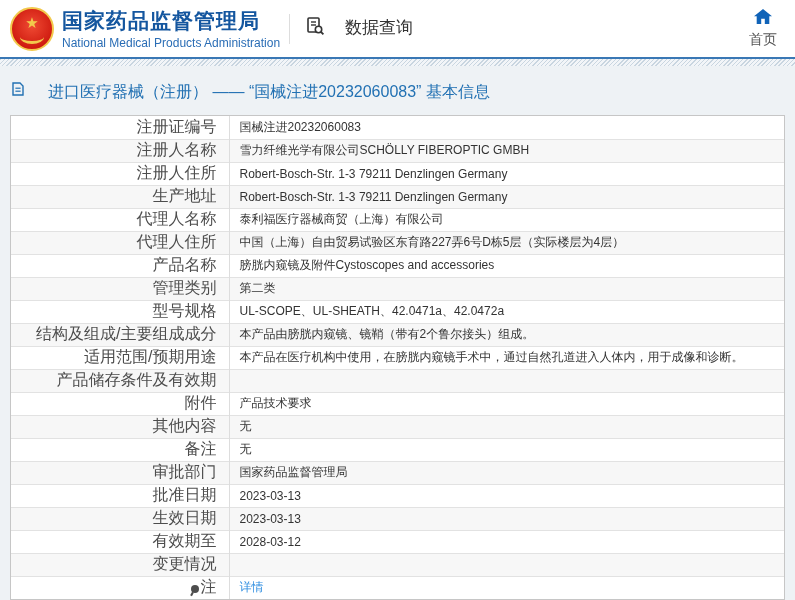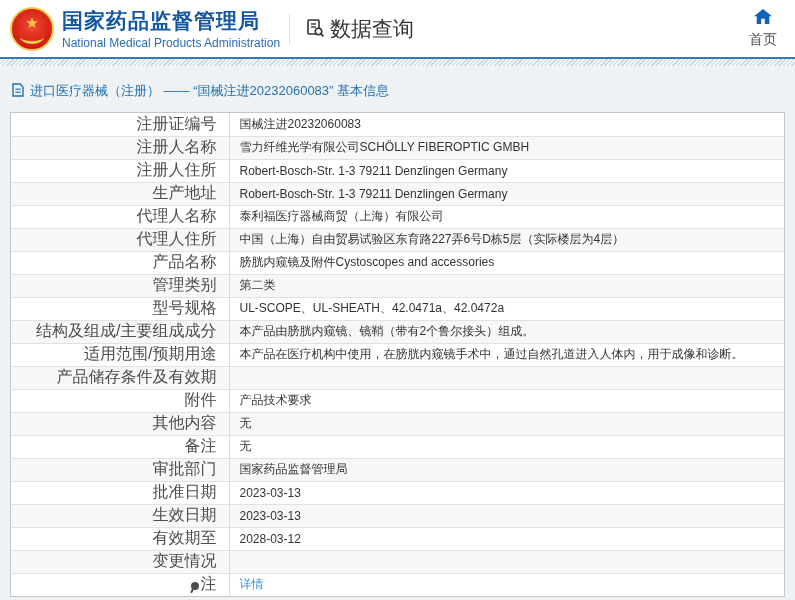--- a/index.html
+++ b/index.html
@@ -13,34 +13,34 @@
     background:radial-gradient(circle at 50% 42%, #ef4a33 0%, var(--emblem-red,#cf1b10) 72%);
     border:2px solid var(--emblem-gold,#f2c94c); position:relative;
     display:flex; align-items:flex-start; justify-content:center; }
   .emblem-star { color:var(--emblem-gold,#f2c94c); font-size:15px; line-height:1; margin-top:6px; }
   .emblem::after { content:""; position:absolute; bottom:5px; left:8px; right:8px; height:11px;
     border-bottom:3px solid var(--emblem-gold,#f2c94c); border-radius:50%; }
   .brand-text { display:flex; flex-direction:column; gap:1px; }
   .site-title { font-size:21px; font-weight:bold; color:var(--title-blue,#14569f); letter-spacing:1px; white-space:nowrap; }
   .site-subtitle { font-size:12px; color:var(--subtitle-blue,#2a6db5); white-space:nowrap; }
   .vdiv { width:1px; height:30px; background:#ddd; margin:0 15px 0 9px; }
-  .data-query { display:flex; align-items:flex-end; gap:5px; font-size:21px; color:#333; cursor:pointer; }
+  .data-query { display:flex; align-items:flex-start; gap:20px; font-size:17px; color:#333; cursor:pointer; }
   .top-nav { margin-left:auto; display:flex; gap:30px; padding-right:6px; }
   .nav-item { display:flex; flex-direction:column; align-items:center; gap:3px; text-decoration:none;
     font-size:14px; color:#555; cursor:pointer; }
 
   
   .blue-rule { height:2px; background:var(--rule-blue,#3a78b5); }
   .hatch-strip { height:7px; background-color:#f2f5f8;
     background-image:repeating-linear-gradient(135deg, rgba(150,175,195,.45) 0 1px, transparent 1px 3px); }
 
   
   .content { background:var(--content-bg,#eef2f5); height:534px; padding:0 10px; }
-  .breadcrumb { display:flex; align-items:center; gap:6px; padding:16px 2px 12px;
-    font-size:13px; color:var(--breadcrumb-blue,#2271b3); }
+  .breadcrumb { display:flex; gap:24px; padding:16px 2px 12px;
+    font-size:16px; color:var(--breadcrumb-blue,#2271b3); }
 
   .table-wrap { background:#fff; border:1px solid #c6c6c6; }
   table { width:100%; border-collapse:collapse; table-layout:fixed; }
   tr { height:23px; }
   tr:nth-child(even) { background:var(--row-alt-bg,#f7f7f7); }
   tr + tr th, tr + tr td { border-top:1px solid #e2e2e2; }
   th.label-cell { width:218px; text-align:right; padding:0 12px 0 6px; font-weight:normal;
     font-size:16px; color:#4d4d4d; border-right:1px solid #ddd; white-space:nowrap; }
   td.value-cell { padding:0 10px; font-size:12px; color:#333; text-align:left;
     white-space:nowrap; overflow:hidden; }

